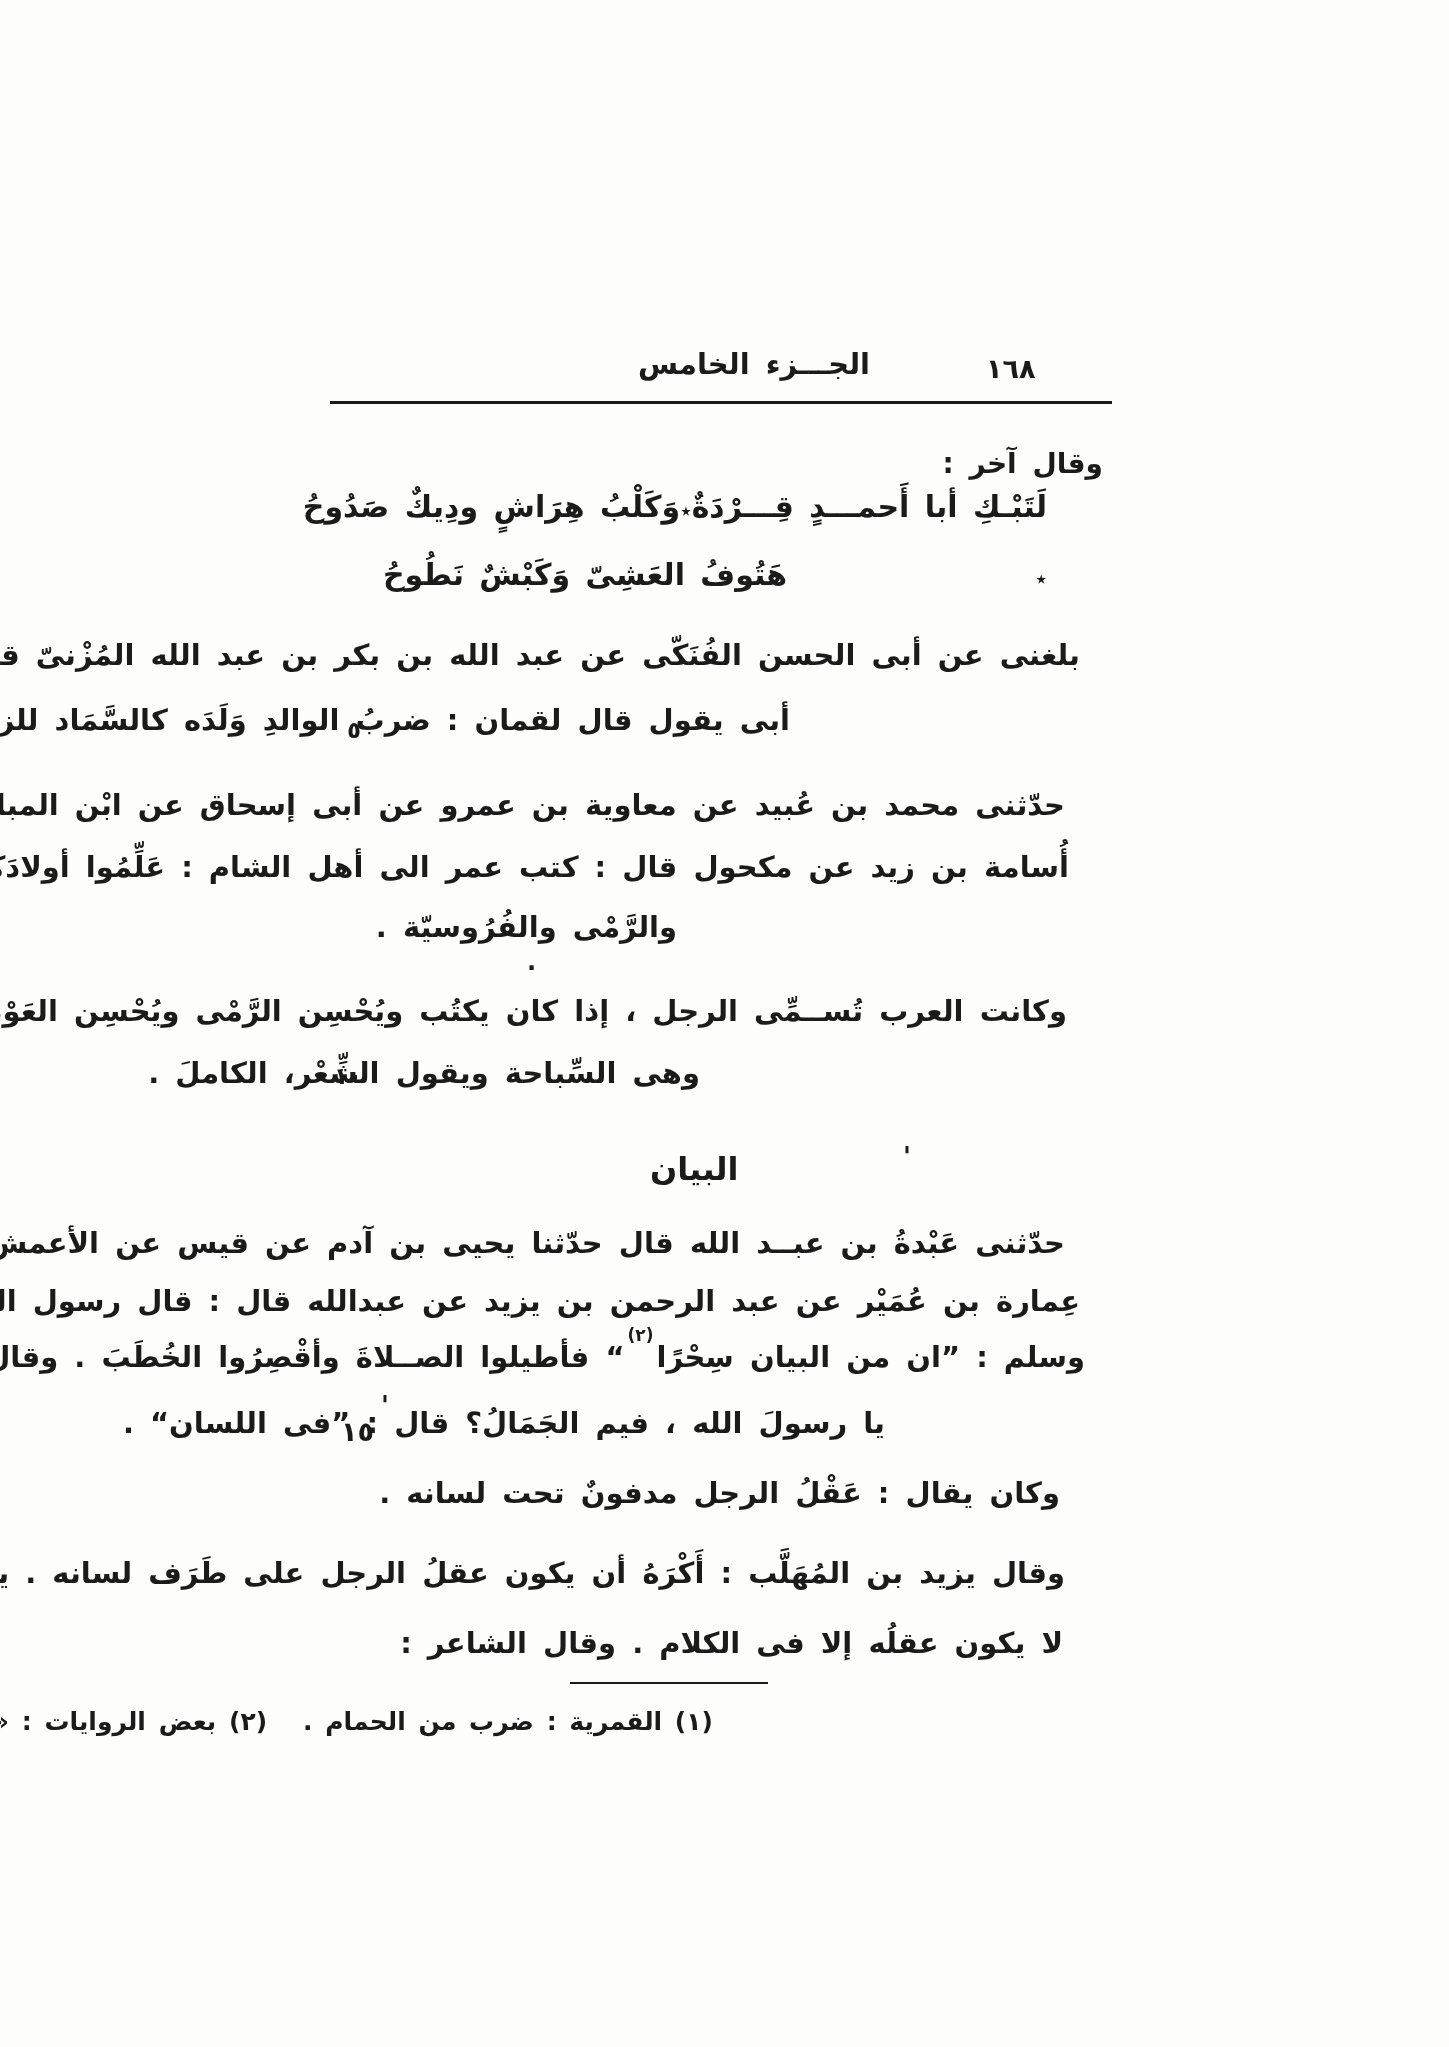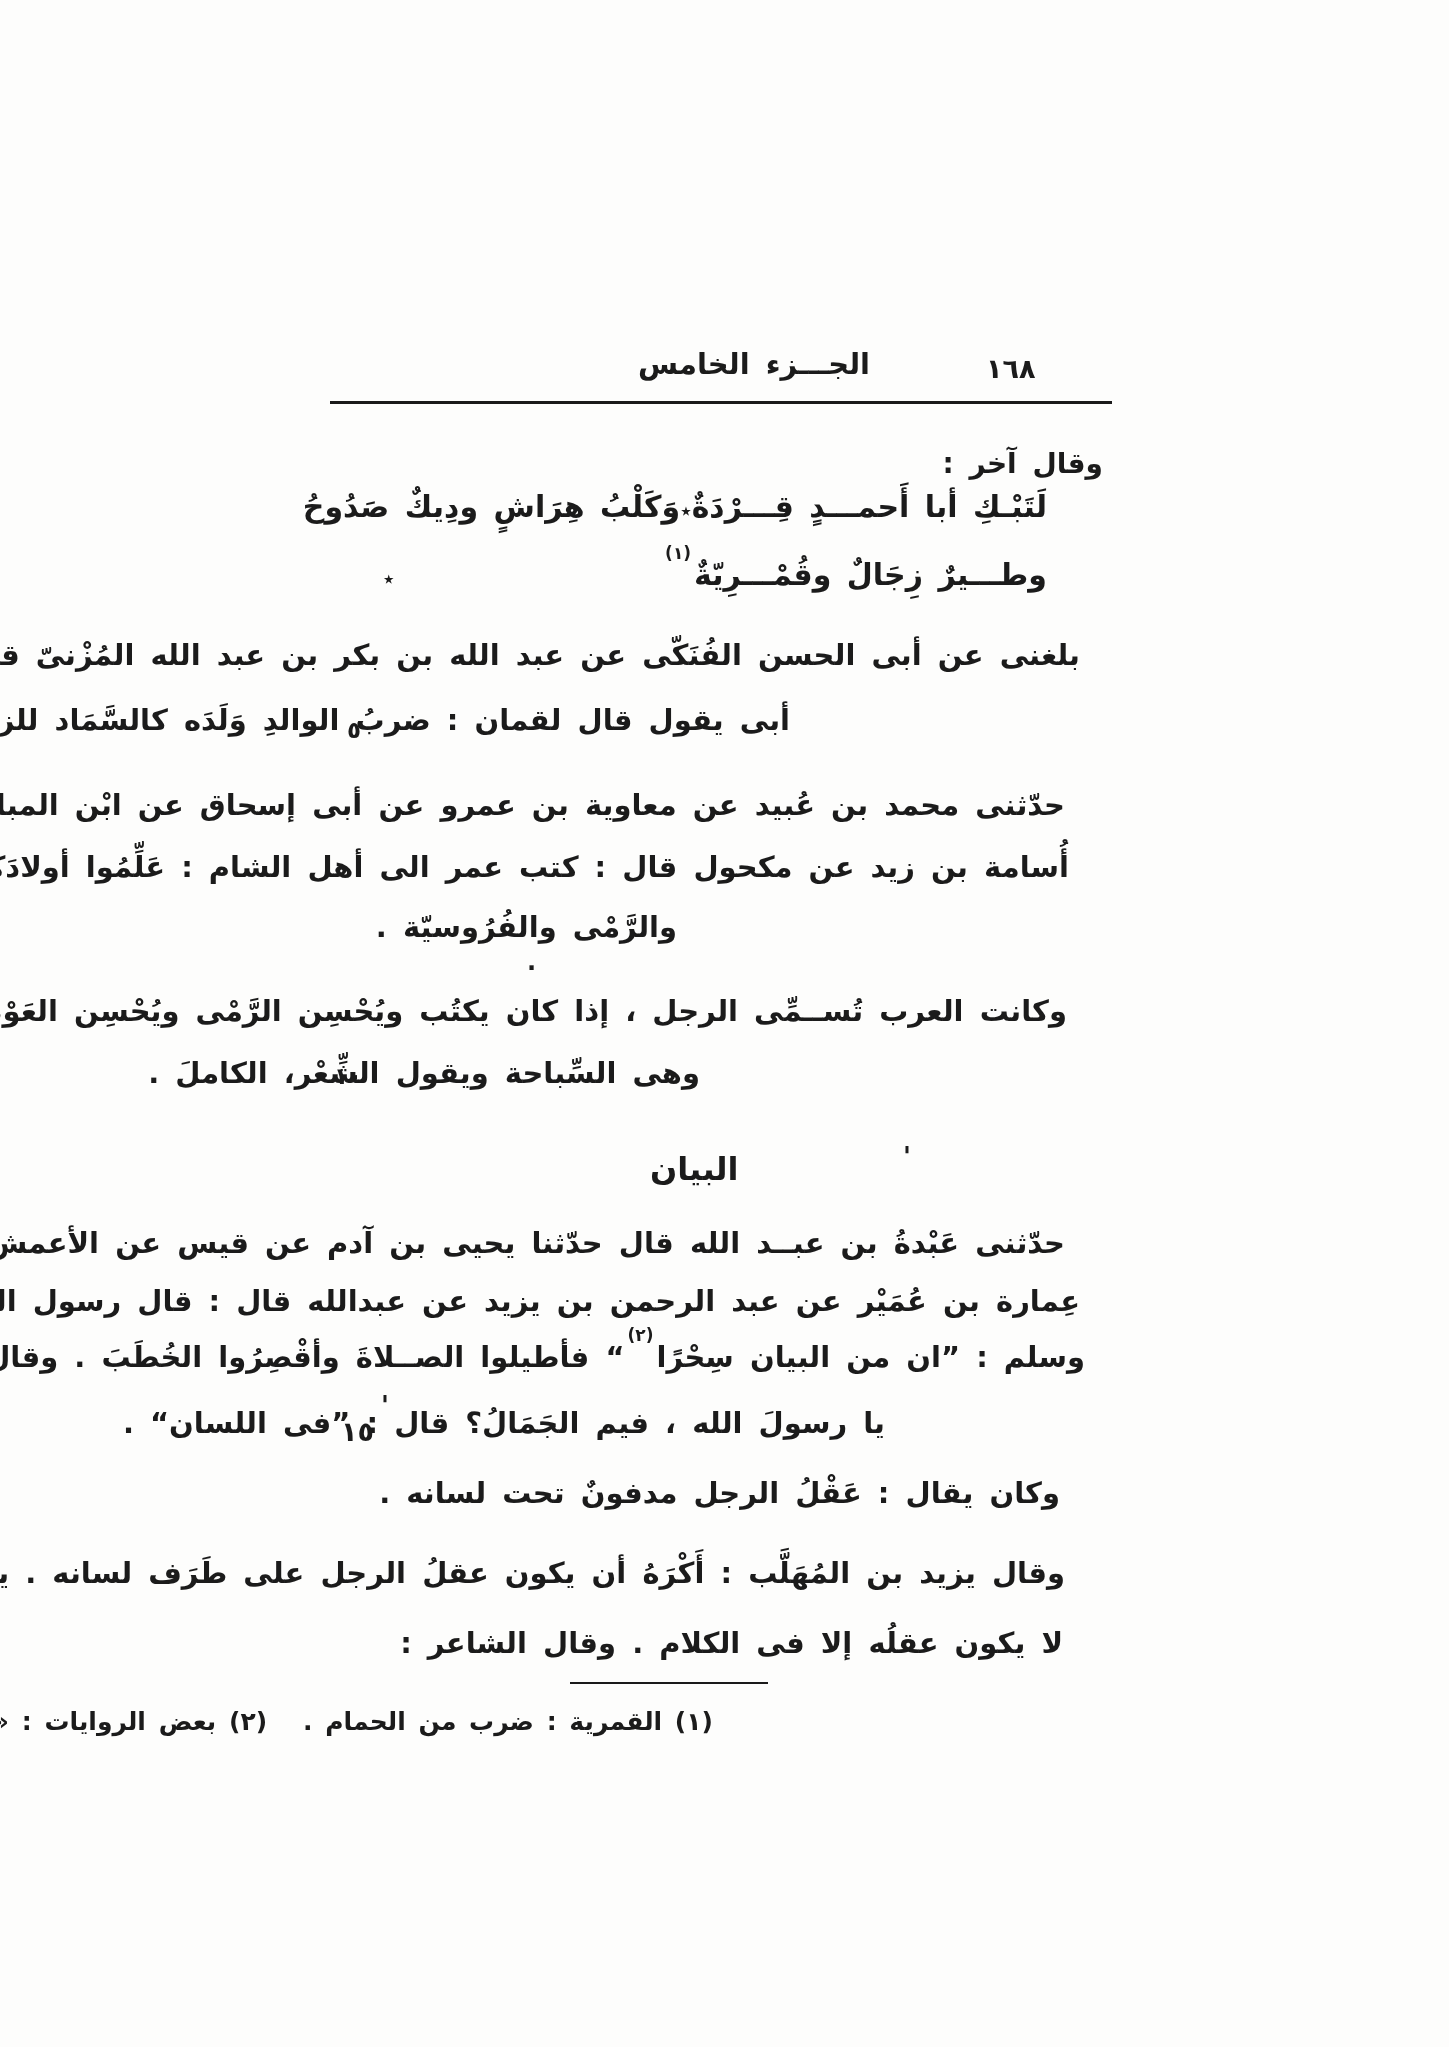--- a/index.html
+++ b/index.html
@@ -77,24 +77,22 @@
   <div class="rule hdr-rule"></div>
 
   <div class="line intro">وقال آخر :</div>
 
   <div class="poem poem-1">
     <span>لَتَبْـكِ أبا أَحمـــدٍ قِـــرْدَةٌ</span>
     <span class="star">٭</span>
     <span>وَكَلْبُ هِرَاشٍ ودِيكٌ صَدُوحُ</span>
   </div>
   <div class="poem poem-2">
-    <span>
-      <span>وطـــيرٌ زِجَالٌ وقُمْـــرِيّةٌ</span><sup class="ref">(١)</sup>
-    </span>
     <span class="star">٭</span>
+    <span>هَتُوفُ العَشِىّ وَكَبْشٌ نَطُوحُ</span>
   </div>
 
   <div class="line p1">بلغنى عن أبى الحسن الفُنَكّى عن عبد الله بن بكر بن عبد الله المُزْنىّ قال : سمعت</div>
 
   <div class="line n5">٥</div>
   <div class="line p1b">أبى يقول قال لقمان : ضربُ الوالدِ وَلَدَه كالسَّمَاد للزرع .</div>
 
   <div class="line p2a">حدّثنى محمد بن عُبيد عن معاوية بن عمرو عن أبى إسحاق عن ابْن المبارك عن</div>
   <div class="line p2b">أُسامة بن زيد عن مكحول قال : كتب عمر الى أهل الشام : عَلِّمُوا أولادَكُمُ السِّبَاحةَ</div>
   <div class="line p2c">والرَّمْى والفُرُوسيّة .</div>

